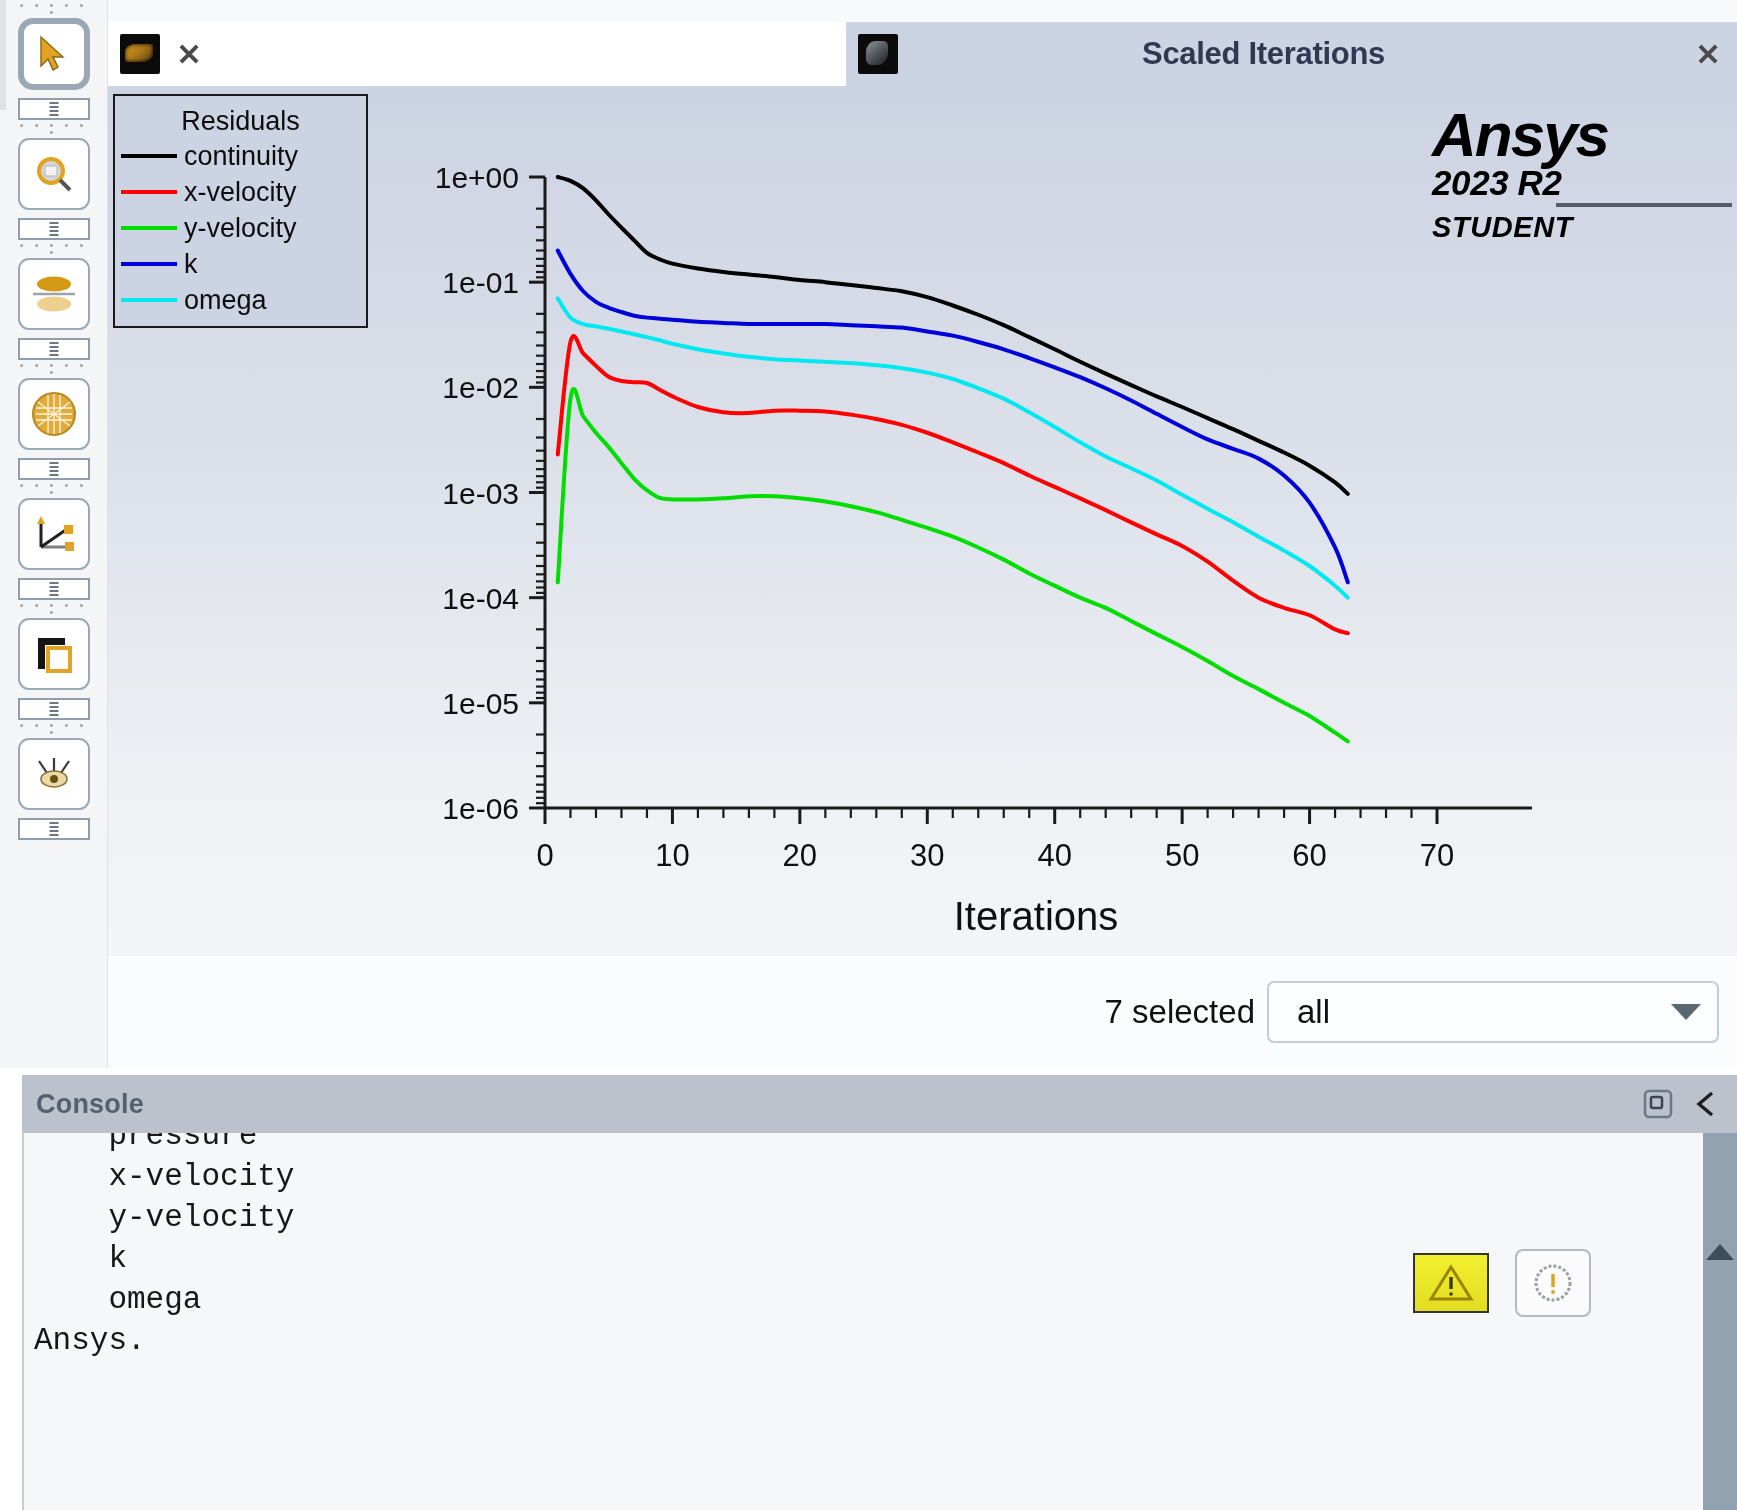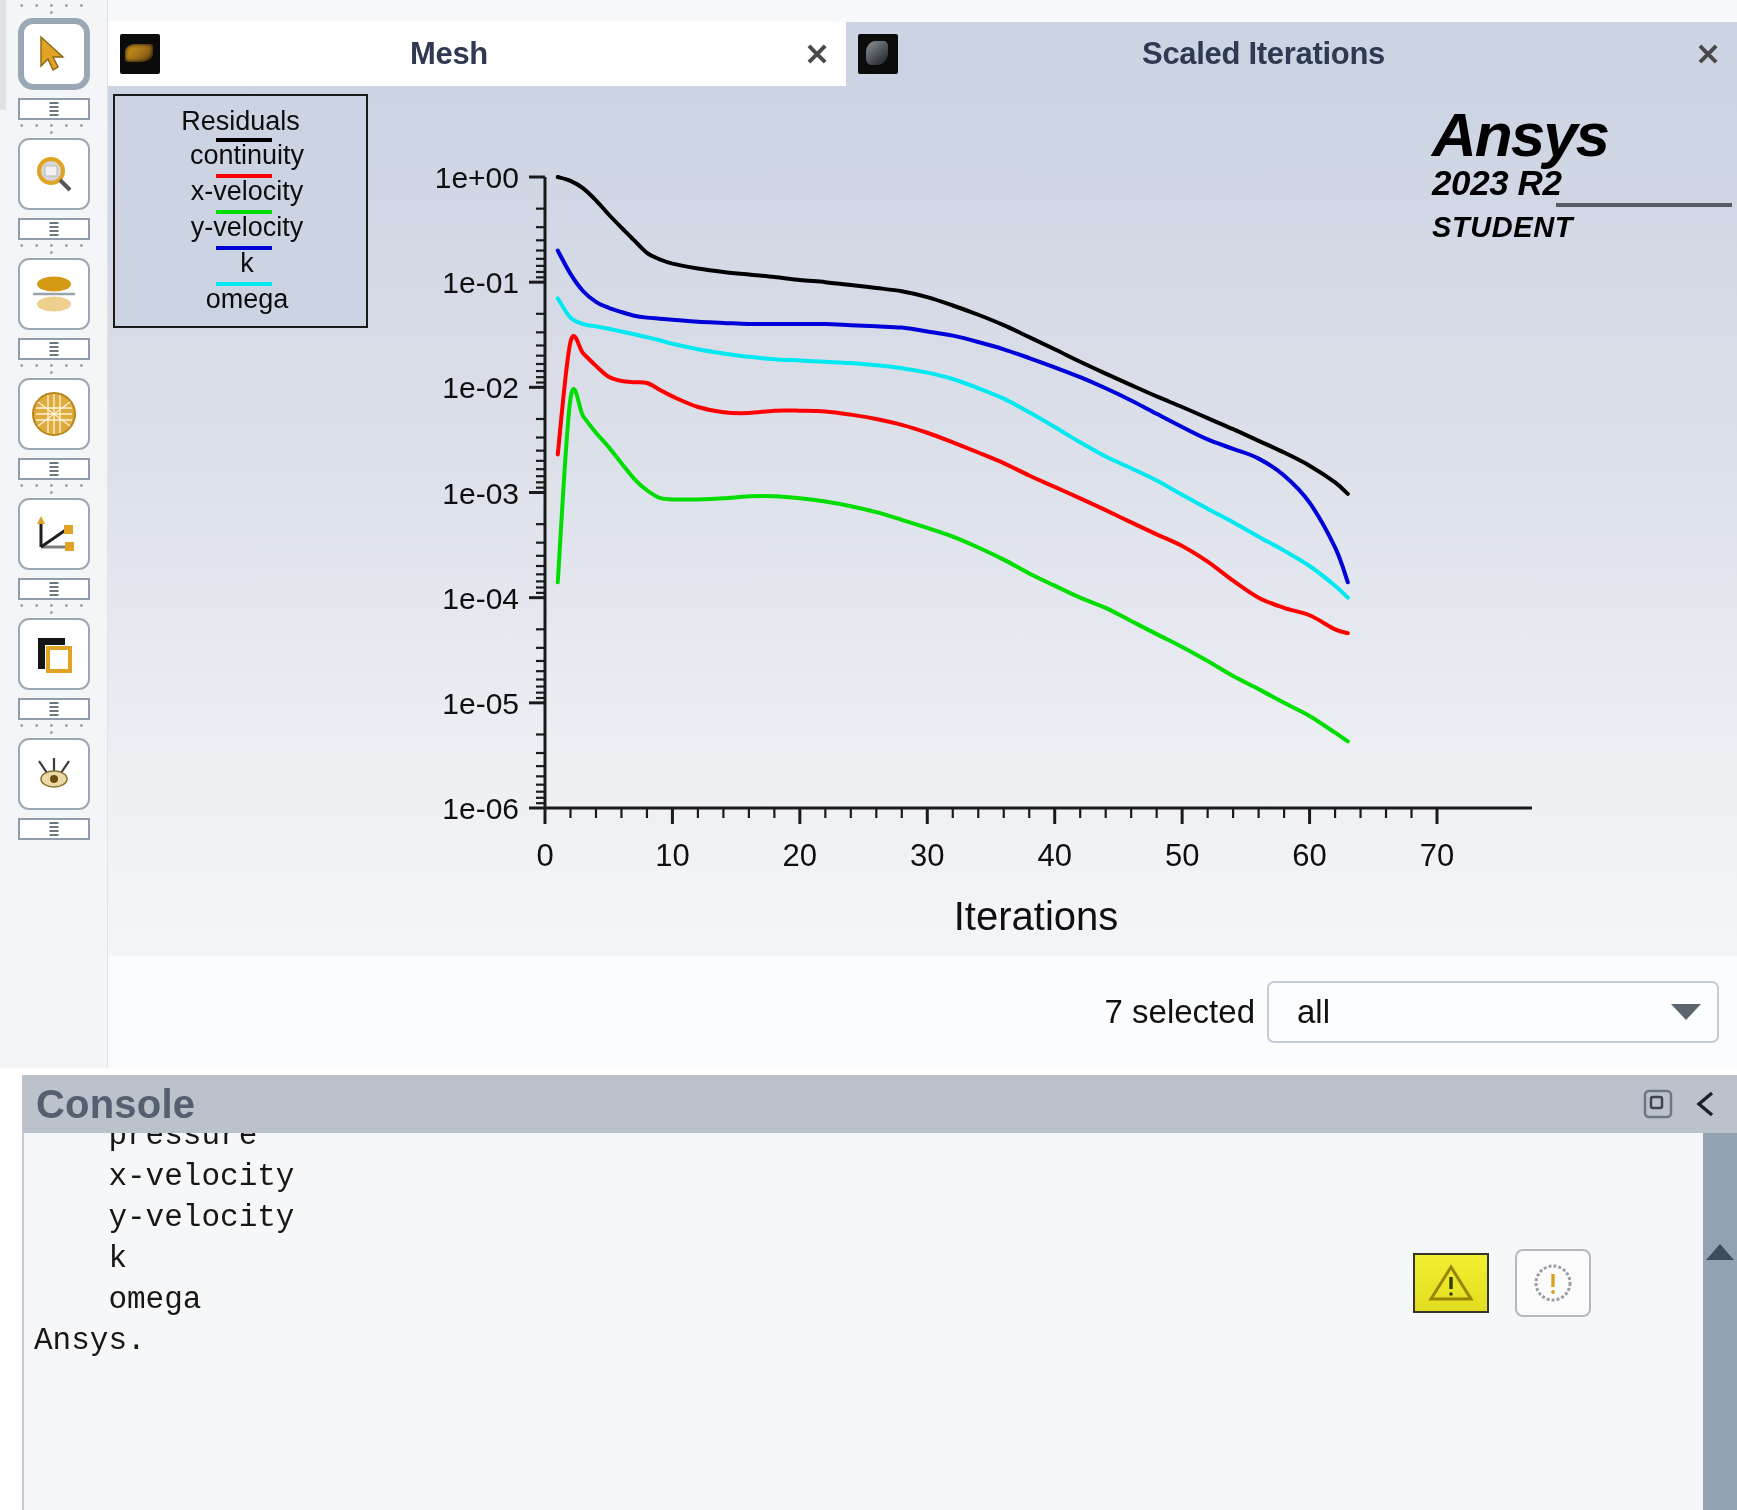--- a/index.html
+++ b/index.html
@@ -95,21 +95,21 @@
   #plot-svg { position: absolute; left: 0; top: 0; }
 
   
   #legend {
     position: absolute; left: 5px; top: 8px;
     width: 255px; border: 2px solid #1a1a1a;
     background: #ccd3e2; padding: 8px 0 8px 0;
   }
   #legend-title { text-align: center; font-size: 27px; color: #0d0d0d;
     margin: 2px 0 1px 0; font-family: "Liberation Sans", sans-serif; }
-  .leg-row { display: flex; align-items: center; height: 36px; padding-left: 6px; flex-direction: column; }
+  .leg-row { display: flex; align-items: center; height: 36px; padding-left: 6px; }
   .leg-line { width: 56px; height: 4px; flex: 0 0 auto; }
   .leg-label { font-size: 27px; color: #0d0d0d; margin-left: 7px; line-height: 1; }
 
   
   #ansys-logo { position: absolute; right: 5px; top: 18px; width: 300px;
     text-align: left; color: #000; font-style: italic; }
   #ansys-word { font-size: 62px; font-weight: bold; letter-spacing: -2px;
     line-height: 62px; font-family: "Liberation Sans", sans-serif; }
   #ansys-ver { font-size: 35px; font-weight: bold; line-height: 34px;
     letter-spacing: -0.4px; }
@@ -132,21 +132,21 @@
     width: 0; height: 0; border-left: 15px solid transparent;
     border-right: 15px solid transparent; border-top: 16px solid #5b6670; }
 
   
   #console-panel { position: absolute; left: 0; top: 1068px; width: 1737px; height: 442px;
     background: #ffffff; }
   #console-header {
     position: absolute; left: 22px; top: 7px; width: 1715px; height: 58px;
     background: #bcc2cc; display: flex; align-items: center;
   }
-  #console-title { font-size: 40px; font-weight: bold; color: #545f70;
+  #console-title { font-size: 27px; font-weight: bold; color: #545f70;
     margin-left: 14px; letter-spacing: 0.2px; }
   #console-hdr-icons { margin-left: auto; display: flex; align-items: center;
     gap: 20px; margin-right: 14px; }
   .hdr-ico { width: 30px; height: 30px; position: relative; }
   #console-body {
     position: absolute; left: 22px; top: 65px; width: 1715px; height: 377px;
     background: #f6f7f8; border-left: 2px solid #c9ccd1;
     font-family: "Liberation Mono", monospace; font-size: 31px; color: #171717;
     overflow: hidden;
   }
@@ -254,21 +254,20 @@
 
     <div class="tb-grip">
       :<br>:<br>:
     </div>
   </div>
 
   <div id="tabbar"></div>
 
   <div class="tab" id="tab-mesh">
     <div class="tab-icon mesh-ico"></div>
-    <div class="tab-title">Mesh</div>
     <div class="tab-close">✕</div>
   </div>
 
   <div class="tab" id="tab-residuals">
     <div class="tab-icon res-ico"></div>
     <div class="tab-title">Scaled Iterations</div>
     <div class="tab-close">✕</div>
   </div>
 
   <div id="plot-panel">

